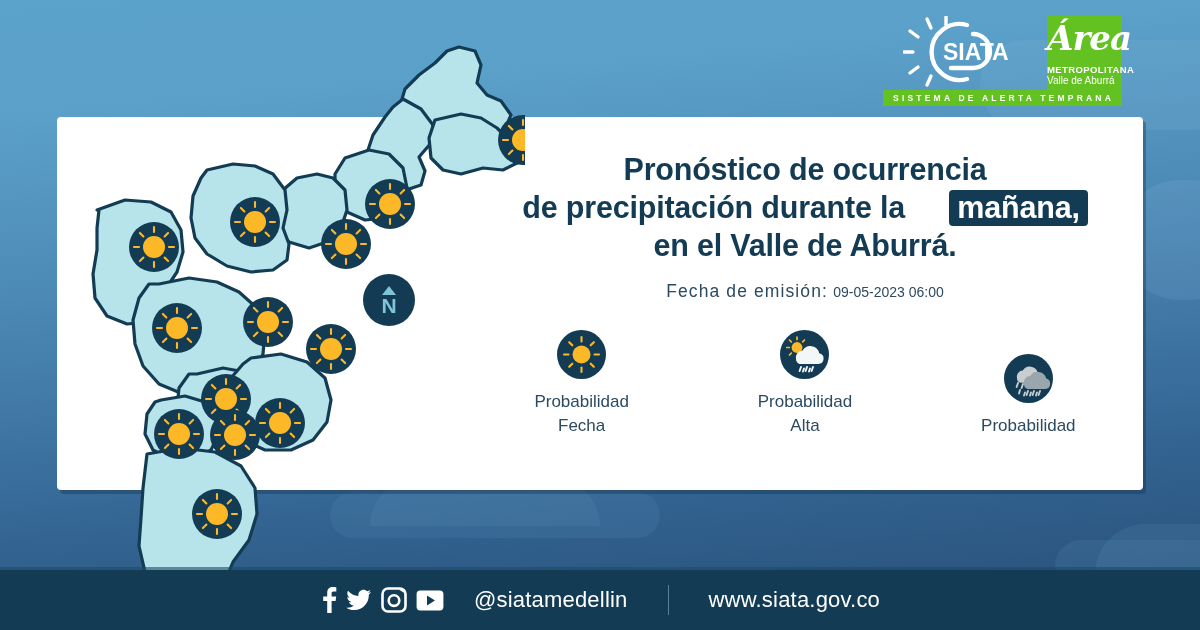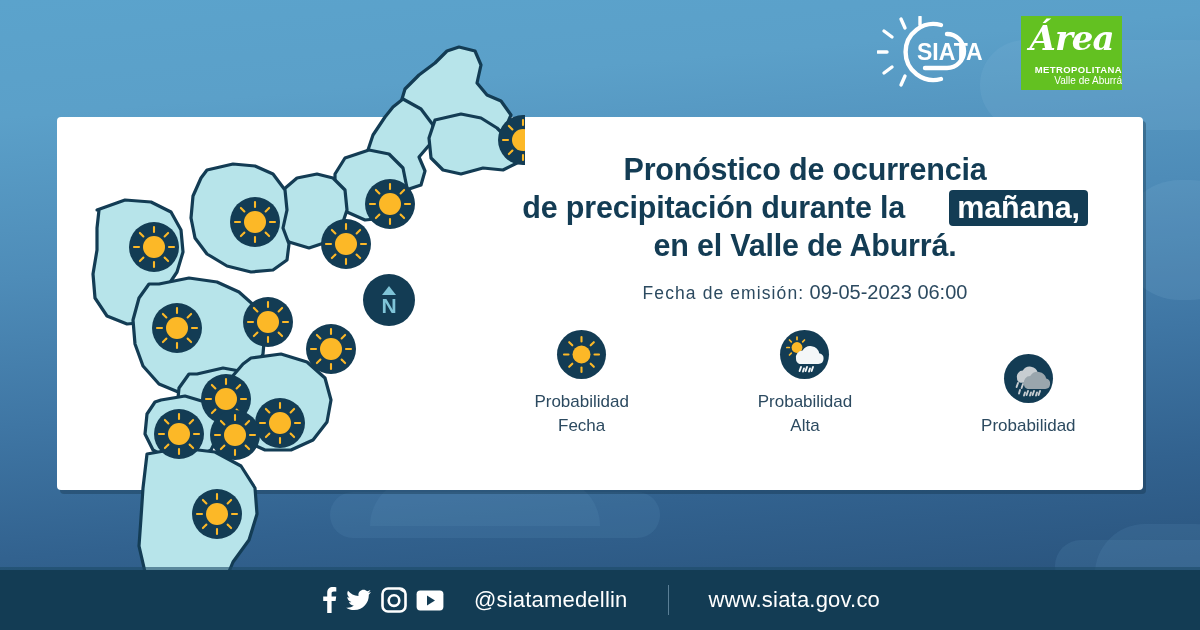--- a/index.html
+++ b/index.html
@@ -16,22 +16,22 @@
     position:absolute;left:0;top:0;width:1200px;height:630px;
     background:linear-gradient(175deg,#5ba3cc 0%,#5ba0c9 16%,#4e8cb8 38%,#3f76a4 58%,#32628f 76%,#2b5680 90%,#28507a 100%);
   }
   .bg-cloud{position:absolute;background:#5d95bd;opacity:.17;border-radius:999px;}
   .bg-cloud.b{background:#8fc2dd;opacity:.13;}
 
   
   .logos{position:absolute;top:16px;right:78px;display:flex;align-items:flex-start;gap:14px;}
   .siata-logo{position:relative;width:130px;height:72px;}
   .area-logo{
-    width:101px;height:74px;background:#63c121;position:relative;
-    display:flex;flex-direction:column;align-items:flex-end;justify-content:flex-end;
+    width:75px;height:74px;background:#63c121;position:relative;
+    display:flex;flex-direction:column;align-items:flex-start;justify-content:flex-end;
     padding-bottom:4px;box-sizing:border-box;
   }
   .area-script{
     position:absolute;top:2px;left:0;right:0;text-align:center;
     font-family:"DejaVu Serif", serif;font-style:italic;font-weight:bold;
     font-size:34px;color:#ffffff;letter-spacing:-1px;
   }
   .area-l1{font-size:9.5px;font-weight:bold;color:#ffffff;letter-spacing:.4px;line-height:11px;}
   .area-l2{font-size:10px;color:#ffffff;line-height:11px;}
   .green-strip{
@@ -67,21 +67,21 @@
   .title{
     color:#133c54;font-size:30.5px;font-weight:bold;line-height:38px;
     letter-spacing:-0.2px;
   }
   .hl{
     background:#133c54;color:#ffffff;border-radius:4px;
     padding:1px 8px 3px 8px;display:inline-block;line-height:32px;margin-left:36px;
   }
   .fecha{margin-top:17px;color:#2c4a60;font-size:17.5px;letter-spacing:.4px;}
   .fecha .lbl{letter-spacing:1.1px;}
-  .fecha .val{font-size:20px;letter-spacing:0;}
+  .fecha .val{font-size:14px;letter-spacing:0;}
 
   
   .legend{
     position:absolute;left:470px;top:330px;width:670px;
     display:flex;justify-content:space-around;align-items:flex-end;
   }
   .legend-item{width:190px;text-align:center;}
   .legend-icon{
     width:49px;height:49px;border-radius:50%;background:#133c54;margin:0 auto 11px auto;
     position:relative;
@@ -128,20 +128,21 @@
         <path d="M70 18 a17 17 0 0 1 0 34 l-22 0" stroke="#ffffff" stroke-width="4.4" fill="none" stroke-linecap="round"></path>
         <text x="40" y="44" font-family="Liberation Sans, sans-serif" font-size="23" font-weight="bold" fill="#ffffff" letter-spacing="0">SIATA</text>
       </svg>
     </div>
     <div class="area-logo">
       <div class="area-script">Área</div>
       <div class="area-l1">METROPOLITANA</div>
       <div class="area-l2">Valle de Aburrá</div>
     </div>
   </div>
+  <div class="green-strip">SISTEMA DE ALERTA TEMPRANA</div>
 
   <div class="card"></div>
 
   <div class="map-wrap">
     <svg width="470" height="570" viewBox="0 0 470 570">
       <g fill="#b7e4ea" stroke="#133c54" stroke-width="3.2" stroke-linejoin="round">
 
         <path d="M404 25 l16 4 6 14 -4 18 10 12 14 6 10 14 -6 14 -14 6 -20 -2 -22 10 -26 -2 -18 -14 -6 -18 6 -20 14 -14 16 -12 12 -12 z"></path>
 
         <path d="M348 77 l18 10 12 16 -2 18 -12 14 6 14 -4 14 -18 6 -20 -6 -14 -14 -2 -18 6 -18 12 -18 8 -10 z"></path>

